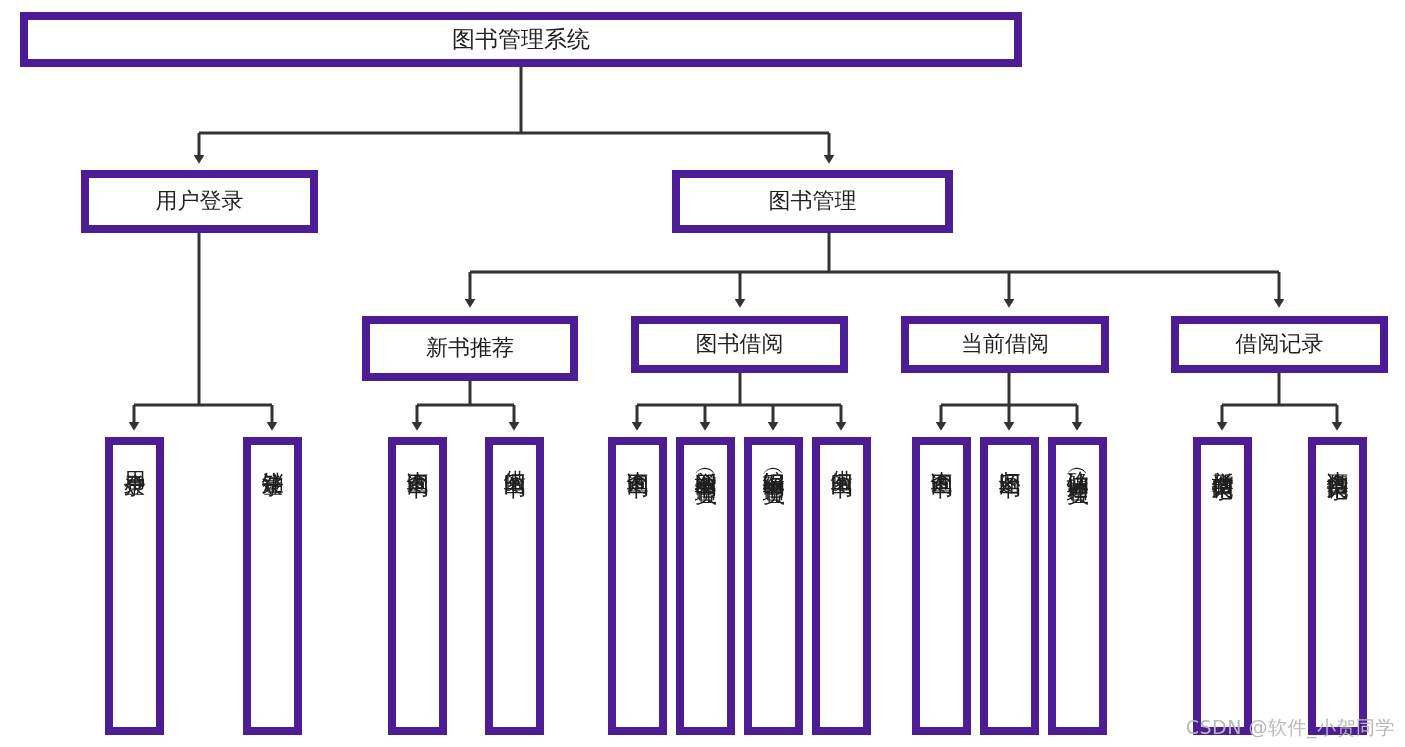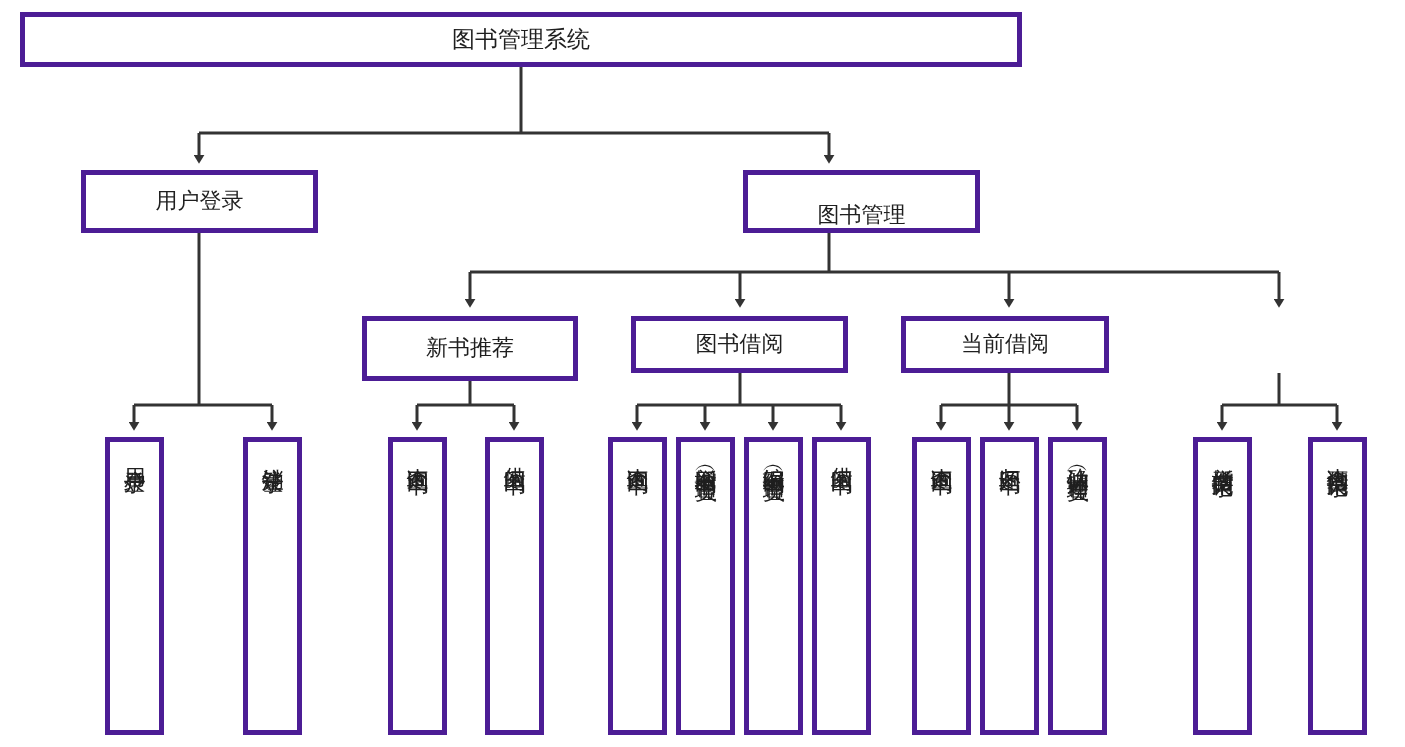--- a/index.html
+++ b/index.html
@@ -7,21 +7,21 @@
   body{
     font-family:"DejaVu Sans","Liberation Sans",sans-serif;
     width:1405px;height:747px;overflow:hidden;
   }
   #canvas{position:relative;width:1405px;height:747px;background:#fff;}
   svg#edges{position:absolute;left:0;top:0;width:1405px;height:747px;}
 
   .node{
     position:absolute;
     box-sizing:border-box;
-    border:5px solid #4c1d95;
+    border:8px solid #4c1d95;
     background:#ffffff;
     display:flex;
     align-items:center;
     justify-content:center;
     color:#1f1f1f;
     line-height:1.12;
   }
   .node .lbl{display:block;text-align:center;}
 
   .root{font-size:23px;}
@@ -106,32 +106,35 @@
     </g>
   </svg>
 
   <div class="node root" style="left:20px;top:12px;width:1002px;height:55px;">
     <span class="lbl">图书管理系统</span>
   </div>
 
   <div class="node lvl2" style="left:81px;top:170px;width:237px;height:63px;">
     <span class="lbl">用户登录</span>
   </div>
-  <div class="node lvl2" style="left:743px;top:170px;width:237px;height:63px;align-items:flex-end;">
+  <div class="node lvl2" style="left:672px;top:170px;width:281px;height:63px;">
     <span class="lbl">图书管理</span>
   </div>
 
   <div class="node lvl3" style="left:362px;top:316px;width:216px;height:65px;">
     <span class="lbl">新书推荐</span>
   </div>
   <div class="node lvl3" style="left:631px;top:316px;width:217px;height:57px;">
     <span class="lbl">图书借阅</span>
   </div>
   <div class="node lvl3" style="left:901px;top:316px;width:208px;height:57px;">
     <span class="lbl">当前借阅</span>
+  </div>
+  <div class="node lvl3" style="left:1171px;top:316px;width:217px;height:57px;">
+    <span class="lbl">借阅记录</span>
   </div>
 
   <div class="node leaf" style="left:105px;top:437px;width:59px;height:298px;">
     <span class="lbl">用户登录</span>
   </div>
   <div class="node leaf" style="left:243px;top:437px;width:59px;height:298px;">
     <span class="lbl">注销登录</span>
   </div>
 
   <div class="node leaf" style="left:388px;top:437px;width:59px;height:298px;">
@@ -164,14 +167,15 @@
     <span class="lbl">确认归还（管理员）</span>
   </div>
 
   <div class="node leaf" style="left:1193px;top:437px;width:59px;height:298px;">
     <span class="lbl">新增借阅记录</span>
   </div>
   <div class="node leaf" style="left:1308px;top:437px;width:59px;height:298px;">
     <span class="lbl">查询借阅记录</span>
   </div>
 
+  <div class="watermark">CSDN @软件_小贺同学</div>
 
 </div>
 
 </body></html>

